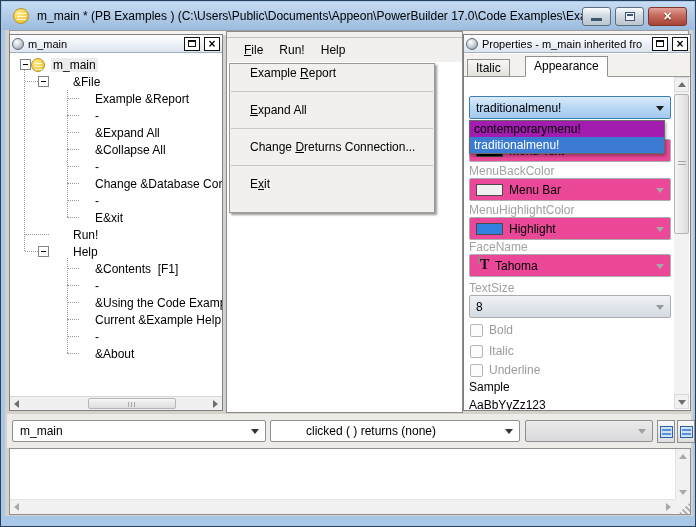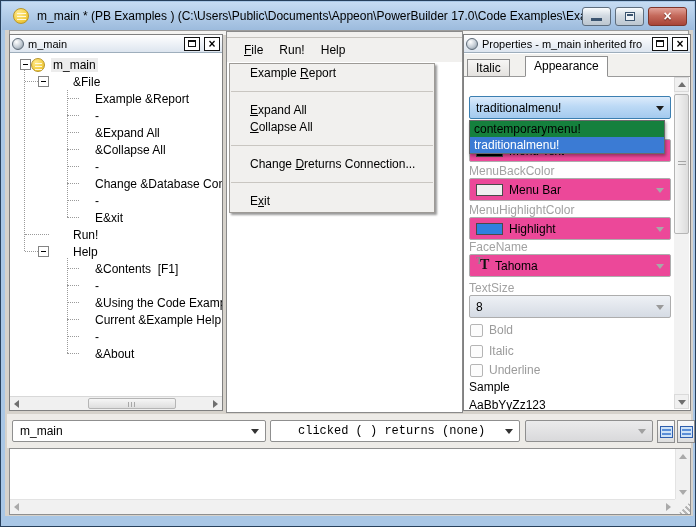--- a/index.html
+++ b/index.html
@@ -98,42 +98,42 @@
   .cb .arr{position:absolute;right:6px;top:9px;border-left:4px solid transparent;border-right:4px solid transparent;border-top:5px solid #555;}
   .cb.focus{border-color:#3c7fb1;background:linear-gradient(#dcebfb,#bcd9f5 45%,#a4caee);}
   .cb.focus .arr{border-top-color:#1c1c1c;}
   .cb.disabled{background:linear-gradient(#eef1f5,#d5dbe4);}
   .cb.disabled .arr{border-top-color:#9a9a9a;}
   .cb .arr.dim{border-top-color:#a8a8a8;}
   .sw{width:27px;height:12px;border:1px solid #4a4a4a;margin-right:6px;flex:0 0 auto;}
   .sw.menu-text{background:#000000;}
   .sw.menu-bar{background:#f0f0f0;}
   .sw.highlight{background:#2f80df;}
-  .dlist{position:absolute;left:5px;width:196px;background:#15803d;border:1px solid #6a6a6a;z-index:6;box-shadow:1px 2px 3px rgba(0,0,0,.35);}
+  .dlist{position:absolute;left:5px;width:196px;background:#a21caf;border:1px solid #6a6a6a;z-index:6;box-shadow:1px 2px 3px rgba(0,0,0,.35);}
   .ditem{height:16px;line-height:16px;padding:0 4px;}
   .ditem.sel{background:#3b7bd4;color:#fff;}
   .tticon{width:15px;height:15px;position:relative;margin-right:4px;flex:0 0 auto;
           font-family:"Liberation Serif",serif;font-weight:bold;}
   .tticon::before{content:"T";position:absolute;left:0;top:-3px;font-size:10px;color:#8a8a8a;}
   .tticon::after{content:"T";position:absolute;left:4px;top:-1px;font-size:14px;color:#111;}
   .chk{position:absolute;left:6px;display:flex;align-items:center;gap:6px;color:#9b9b9b;}
   .chk .box{width:13px;height:13px;border:1px solid #b5b5b5;background:#fcfcfc;border-radius:2px;}
   .pscroll{position:absolute;right:1px;top:42px;bottom:1px;width:15px;background:#f2f2f2;}
   .sbtn{position:absolute;left:0;width:15px;height:15px;background:#f0f0f0;border:1px solid #dadada;}
   .pthumb{position:absolute;left:0;top:17px;width:15px;height:140px;background:linear-gradient(90deg,#f6f6f6,#dcdcdc);
           border:1px solid #b5b5b5;border-radius:2px;}
   .pthumb::after{content:"";position:absolute;left:50%;top:50%;margin:-3px 0 0 -4px;width:8px;height:6px;
           background:repeating-linear-gradient(#a5a5a5 0 1px,rgba(0,0,0,0) 1px 3px);}
 
   
   .shead{position:absolute;left:2px;top:384px;width:684px;height:34px;background:#edebe7;}
   .scombo{position:absolute;top:6px;height:22px;border:1px solid #8f8f8f;border-radius:2px;background:#fff;
           display:flex;align-items:center;padding:0 20px 0 7px;overflow:hidden;}
   .scombo .arr{position:absolute;right:6px;top:8px;border-left:4px solid transparent;border-right:4px solid transparent;border-top:5px solid #333;}
-  .scombo.ev{padding-left:27px;font-family:Liberation Mono, monospace;}
+  .scombo.ev{padding-left:35px;}
   .scombo.disabled{background:linear-gradient(#ebebec,#d9d9db);}
   .scombo.disabled .arr{border-top-color:#a0a0a0;}
   .sibtn{position:absolute;top:6px;width:18px;height:23px;border:1px solid #8f8f8f;background:linear-gradient(#fbfbfb,#dddddd);
          display:flex;align-items:center;justify-content:center;}
   .lico{width:13px;height:12px;border:1px solid #2f5fae;background:#cfe3f7;position:relative;}
   .lico::after{content:"";position:absolute;left:1px;right:1px;top:2px;bottom:1px;
          background:repeating-linear-gradient(#5b8fd8 0 2px,rgba(0,0,0,0) 2px 4px);}
   .scode{position:absolute;left:4px;top:418px;width:682px;height:67px;background:#fff;border:1px solid #8f8f8f;}
   .vscroll{position:absolute;right:0;top:0;bottom:14px;width:15px;background:#f1f1f1;border-left:1px solid #e3e3e3;}
   .hscroll{position:absolute;left:0;right:15px;bottom:0;height:15px;background:#f1f1f1;border-top:1px solid #e3e3e3;}
@@ -169,21 +169,20 @@
       <div class="preview-top"></div>
       <div class="menubar">
         <span class="mb-item"><span></span><span class="u">F</span><span>ile</span></span>
         <span class="mb-item"><span>Run!</span><span class="u"></span><span></span></span>
         <span class="mb-item"><span>Help</span><span class="u"></span><span></span></span>
       </div>
       <div class="mdrop">
         <div class="mitem"><span>Example </span><span class="u">R</span><span>eport</span></div>
         <div class="msep"></div>
         <div class="mitem"><span></span><span class="u">E</span><span>xpand All</span></div>
-        <div class="mitem"><span></span><span class="u">C</span><span>ollapse All</span></div>
         <div class="msep"></div>
         <div class="mitem"><span>Change </span><span class="u">D</span><span>returns Connection...</span></div>
         <div class="msep"></div>
         <div class="mitem"><span>E</span><span class="u">x</span><span>it</span></div>
       </div>
     </div>
 
     <div class="pane" style="left:4px;top:4px;width:214px;height:377px;">
       <div class="pane-titlebar">
         <span class="sphere"></span>

